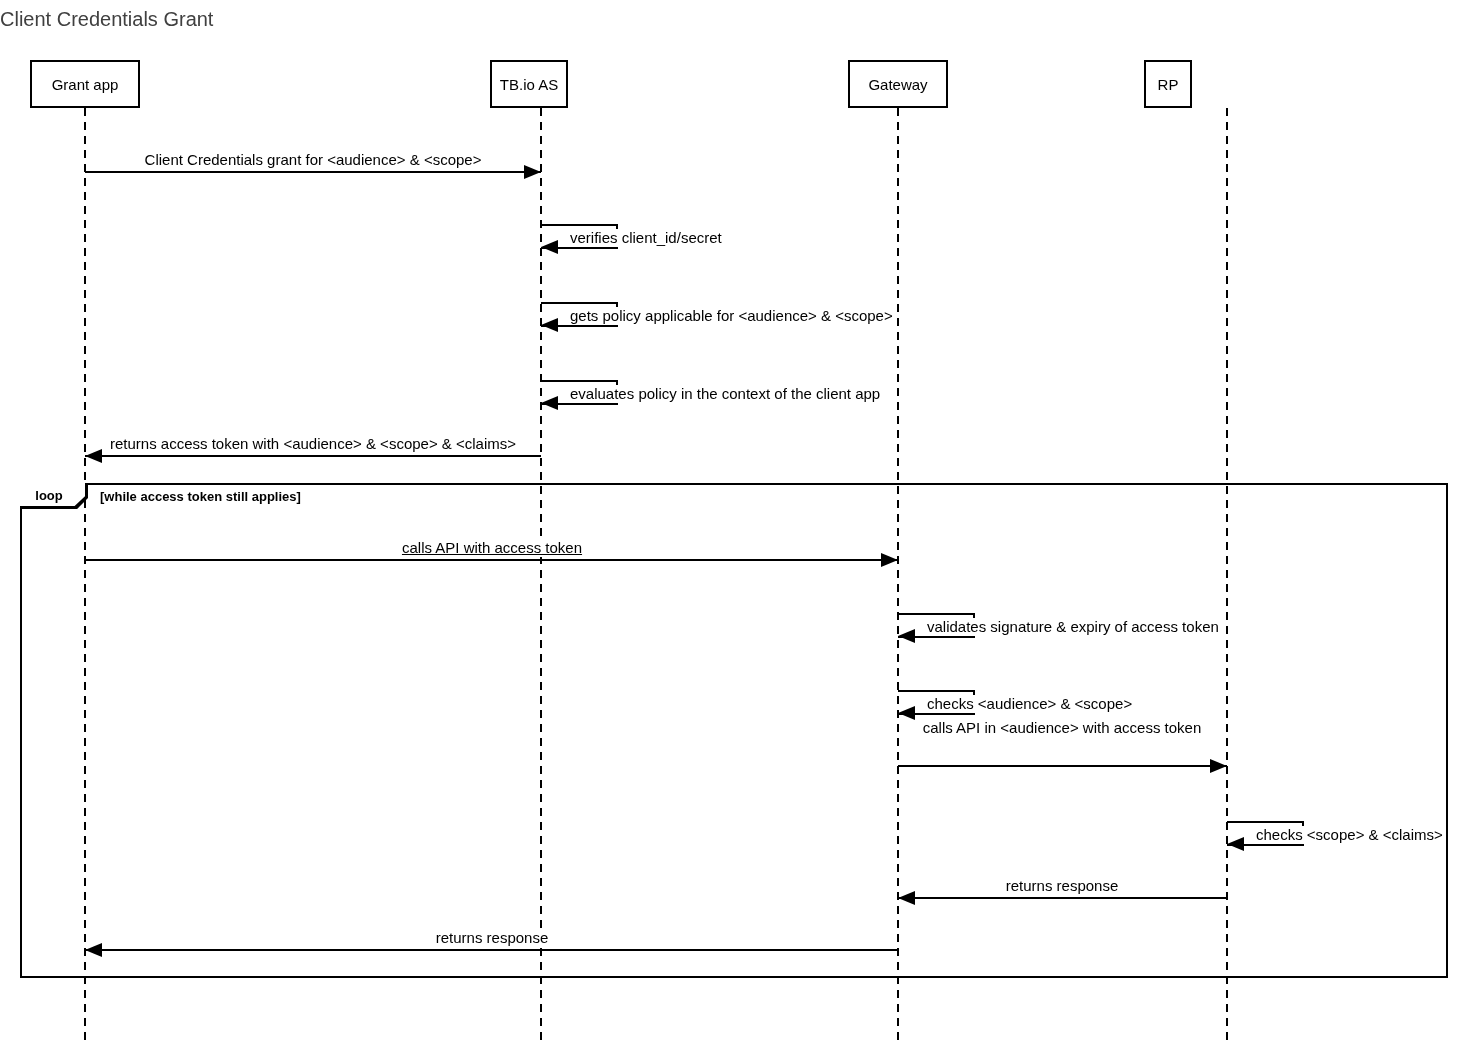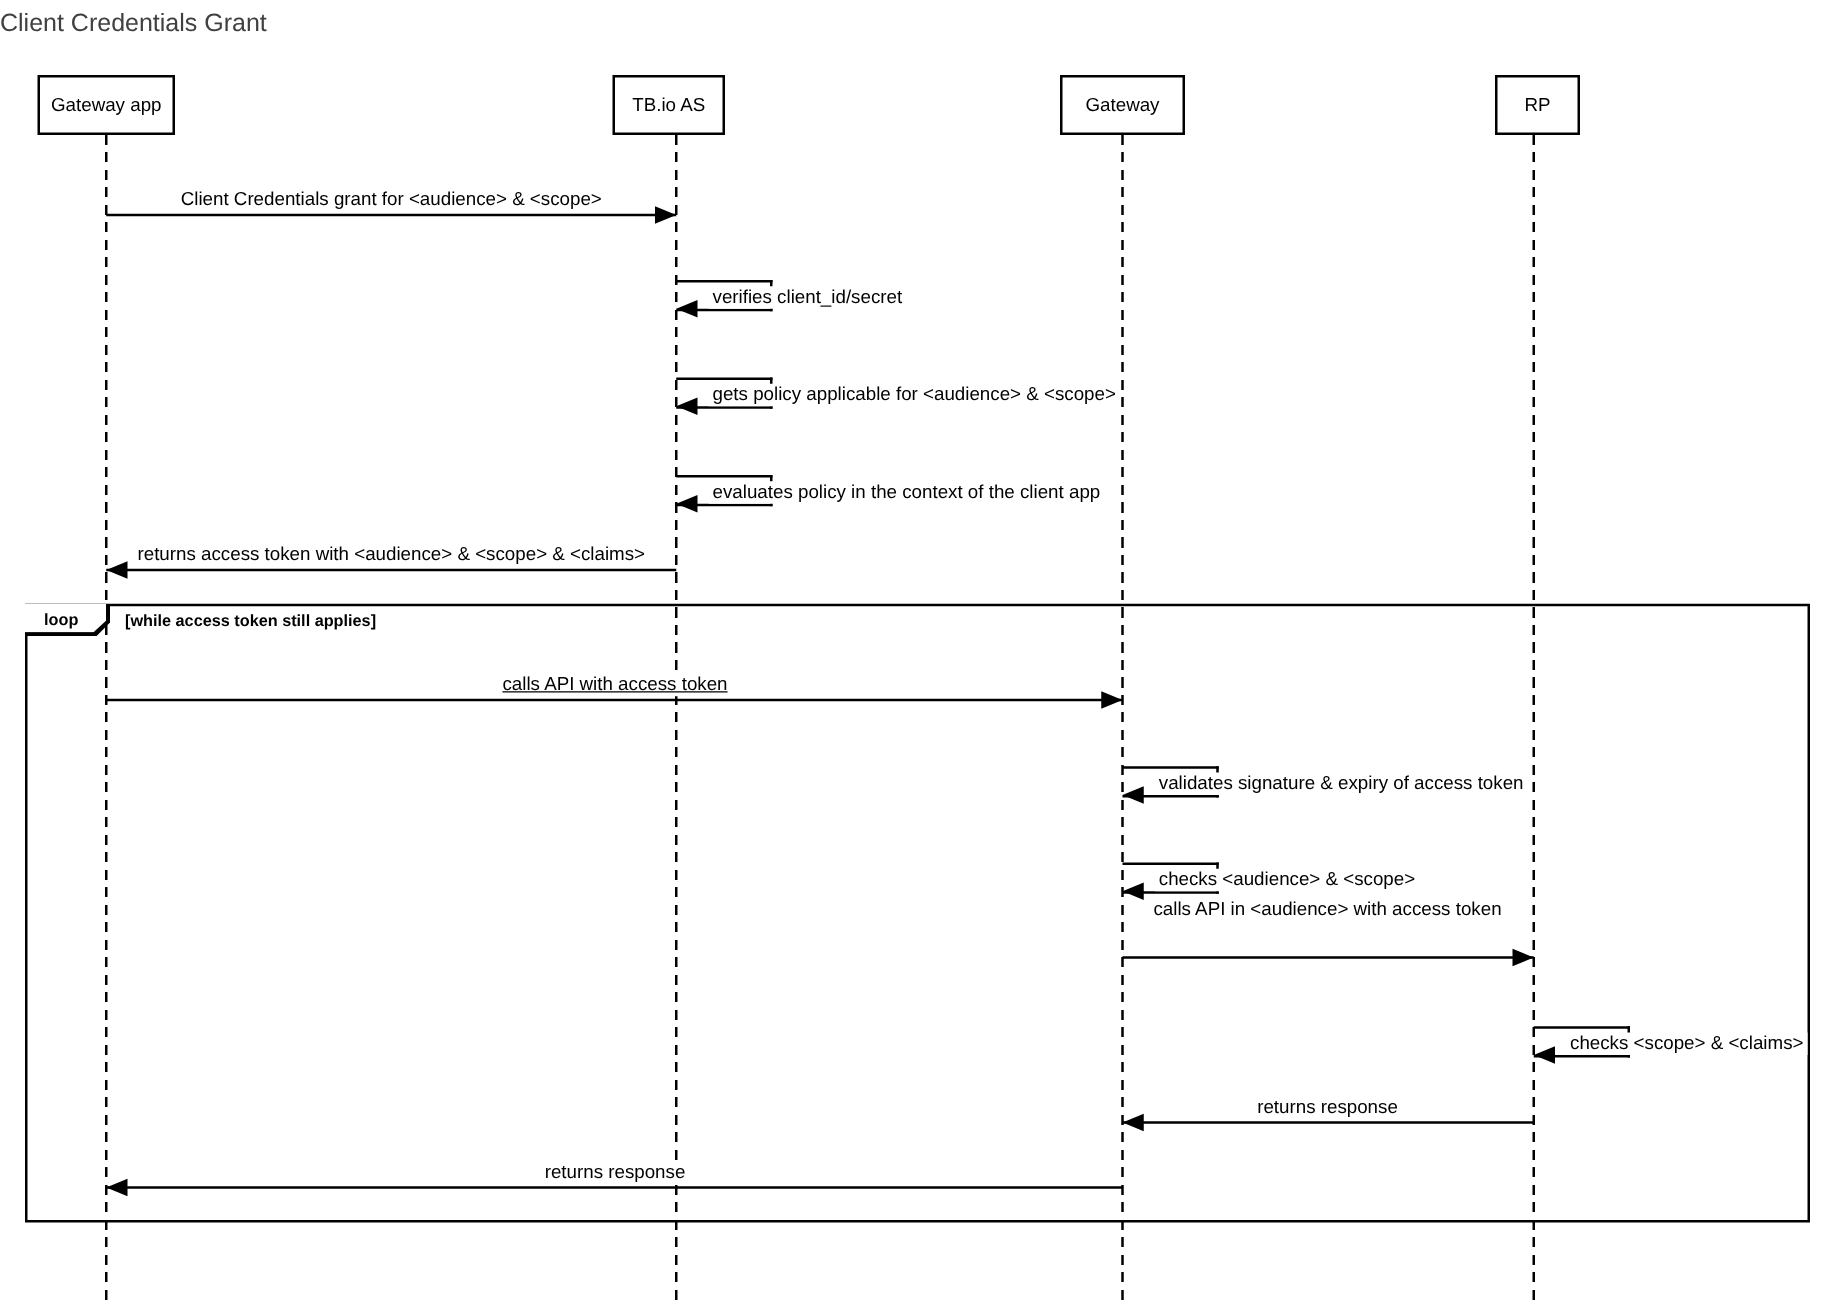--- a/index.html
+++ b/index.html
@@ -144,29 +144,29 @@
 <div>
 
   <div class="abs diagram-title">Client Credentials Grant</div>
 
   <div class="abs lifeline" style="left:84px;"></div>
   <div class="abs lifeline" style="left:540px;"></div>
   <div class="abs lifeline" style="left:897px;"></div>
   <div class="abs lifeline" style="left:1226px;"></div>
 
   <div class="abs actor-box" style="left:30px;  width:110px;">
-    <span>Gateway app</span>
-  </div>
-  <div class="abs actor-box" style="left:490px; width:90px;">
+    <span>Grant app</span>
+  </div>
+  <div class="abs actor-box" style="left:490px; width:78px;">
     <span>TB.io AS</span>
   </div>
   <div class="abs actor-box" style="left:848px; width:100px;">
     <span>Gateway</span>
   </div>
-  <div class="abs actor-box" style="left:1196px; width:68px;">
+  <div class="abs actor-box" style="left:1144px; width:48px;">
     <span>RP</span>
   </div>
 
   <div class="abs loop-frame"></div>
   <div class="abs loop-tab-outer">
     <div class="abs loop-tab-inner"></div>
   </div>
   <div class="abs loop-label">loop</div>
   <div class="abs loop-condition">[while access token still applies]</div>
 

